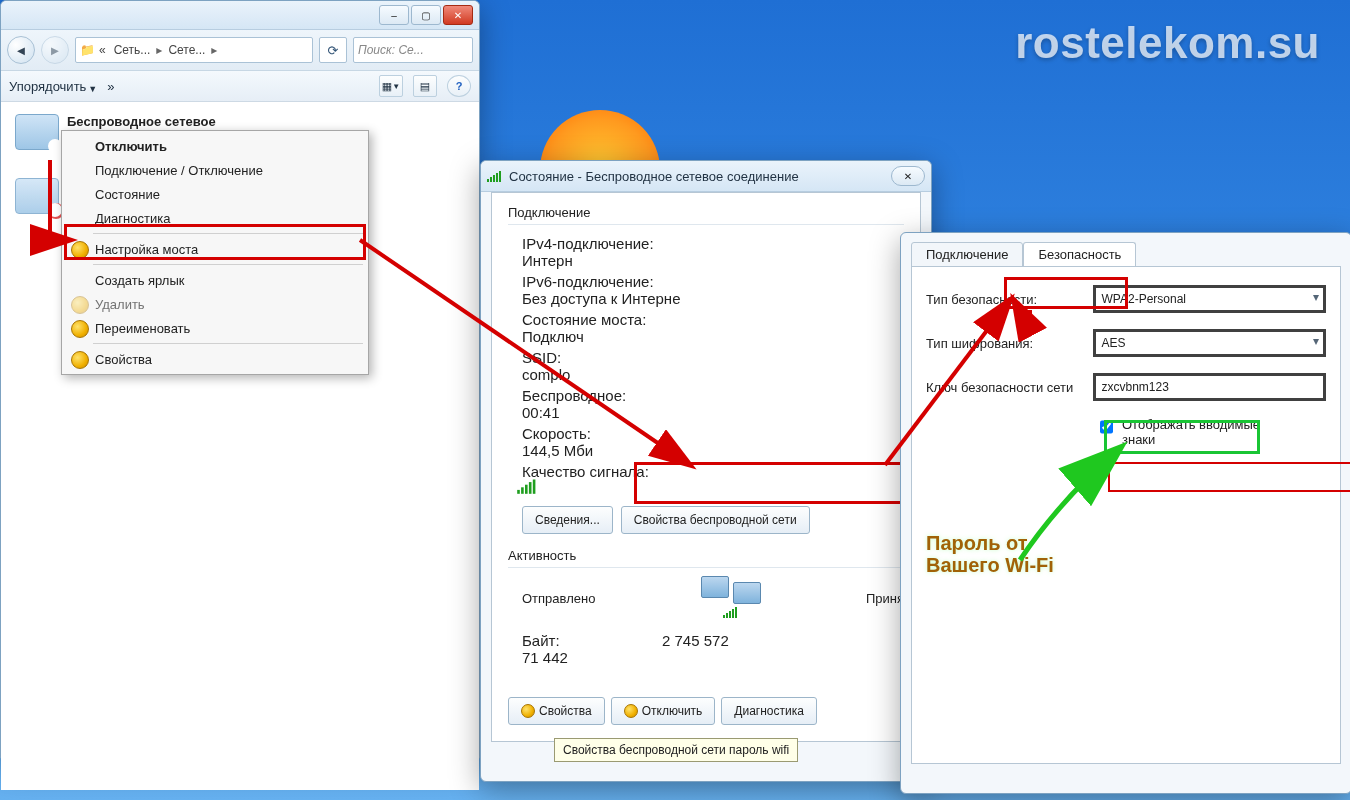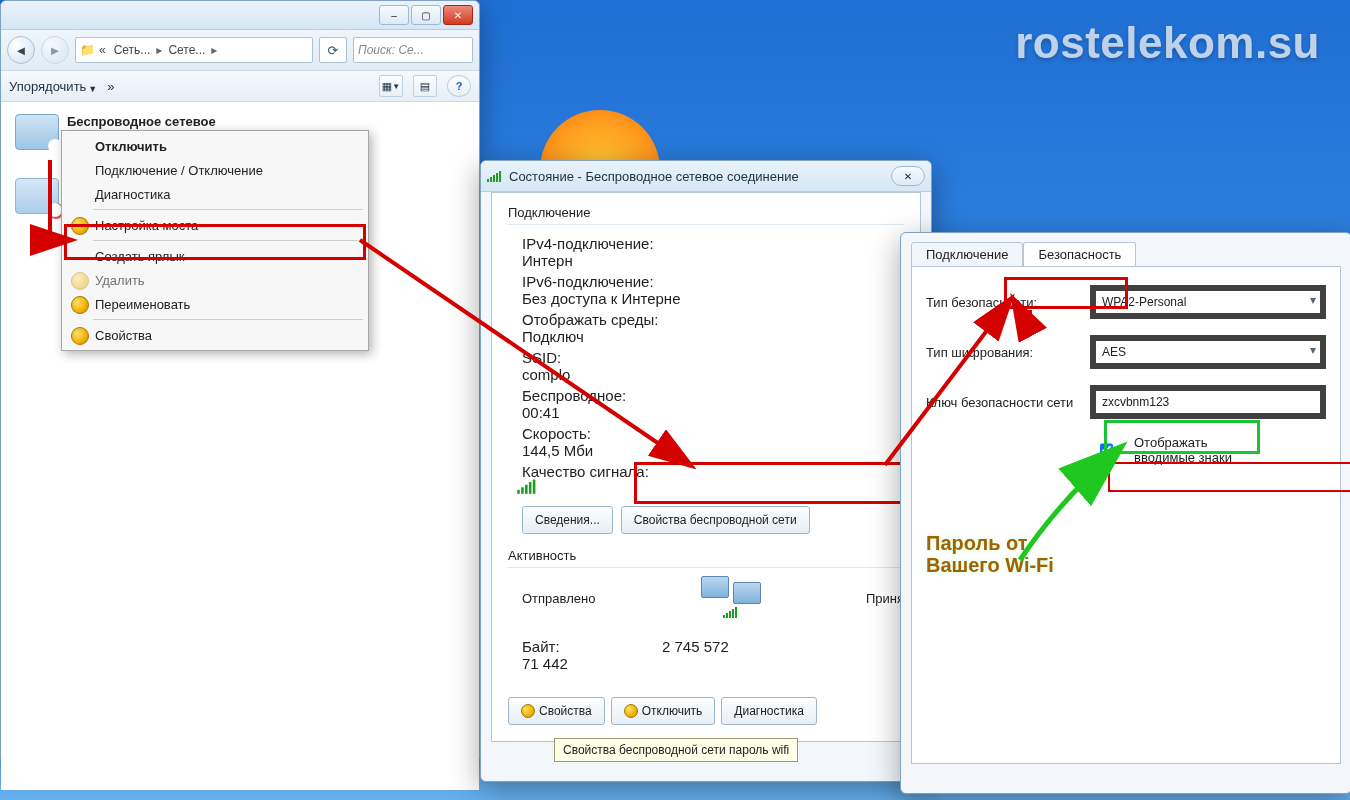--- a/index.html
+++ b/index.html
@@ -67,23 +67,23 @@
   .tooltip{position:absolute;background:#ffffe8;border:1px solid #9a9a72;padding:4px 8px;font-size:12px;white-space:nowrap;}
   
   #props{left:900px;top:232px;width:450px;height:560px;}
   #props .tabstrip{padding:8px 10px 0 10px;}
   #props .tabs{display:flex;}
   #props .tab2{border:1px solid #b6c6d4;background:#f2f6fa;padding:4px 14px;border-radius:3px 3px 0 0;position:relative;top:1px;font-size:13px;cursor:default;}
   #props .tab2.active{background:#fff;border-bottom-color:#fff;}
   #props .panel{margin:0 10px 10px 10px;border:1px solid #b6c6d4;background:#fff;padding:18px 14px;height:460px;position:relative;}
   .frow{display:flex;align-items:center;margin-bottom:16px;}
   .frow label{width:170px;}
-  .combo,.txt{width:220px;height:22px;border:6px solid #404040;background:#fff;padding:0 6px;display:flex;align-items:center;font-size:12px;position:relative;}
+  .combo,.txt{width:220px;height:22px;border:3px solid #404040;background:#fff;padding:0 6px;display:flex;align-items:center;font-size:12px;position:relative;}
   .combo::after{content:"▾";position:absolute;right:4px;top:2px;color:#567;}
-  .chk{display:flex;align-items:center;gap:18px;}
+  .chk{display:flex;gap:6px;}
   .chk input{width:14px;height:14px;}
   
   svg.overlay{position:absolute;left:0;top:0;pointer-events:none;}
   .greentext{position:absolute;color:#a16207;font-weight:700;font-size:20px;line-height:22px;text-shadow:0 0 4px rgba(150,255,150,.5);}
 </style>
 </head>
 <body>
 
 <div class="sun"></div>
 <div class="watermark">rostelekom.su</div>
@@ -139,20 +139,23 @@
     </div>
 
     <div class="ctxmenu" style="top:28px;">
       <div class="mi b">
           <span>Отключить</span>
         </div>
       <div class="mi">
           <span>Подключение / Отключение</span>
         </div>
       <div class="mi">
+          <span>Состояние</span>
+        </div>
+      <div class="mi">
           <span>Диагностика</span>
         </div>
       <div class="sep"></div>
       <div class="mi">
           <div class="mico shield"></div>
           <span>Настройка моста</span>
         </div>
       <div class="sep"></div>
       <div class="mi">
           <span>Создать ярлык</span>
@@ -197,21 +200,21 @@
       <div class="grpbody">
         <div class="kv">
             <span>IPv4-подключение:</span>
             <span>Интерн</span>
           </div>
         <div class="kv">
             <span>IPv6-подключение:</span>
             <span>Без доступа к Интерне</span>
           </div>
         <div class="kv">
-            <span>Отображать среды:</span>
+            <span>Состояние моста:</span>
             <span>Подключ</span>
           </div>
         <div class="kv">
             <span>SSID:</span>
             <span>complo</span>
           </div>
         <div class="kv">
             <span>Беспроводное:</span>
             <span>00:41</span>
           </div>
@@ -250,21 +253,21 @@
             <span class="sigicon" style="position:absolute;left:22px;top:30px;">
                 <span></span>
                 <span></span>
                 <span></span>
                 <span></span>
                 <span></span>
               </span>
           </div>
           <span>Приня</span>
         </div>
-        <div class="kv" style="margin-top:16px">
+        <div class="kv" style="margin-top:10px">
           <span>Байт:</span>
           <span style="position:absolute;left:170px">2 745 572</span>
           <span>71 442</span>
         </div>
       </div>
     </div>
     <div style="position:absolute;left:16px;bottom:16px;display:flex;gap:6px;">
       <div class="btn">
           <span class="mico shield" style="width:12px;height:12px;display:inline-block;border-radius:50%"></span>
           <span>Свойства</span>

